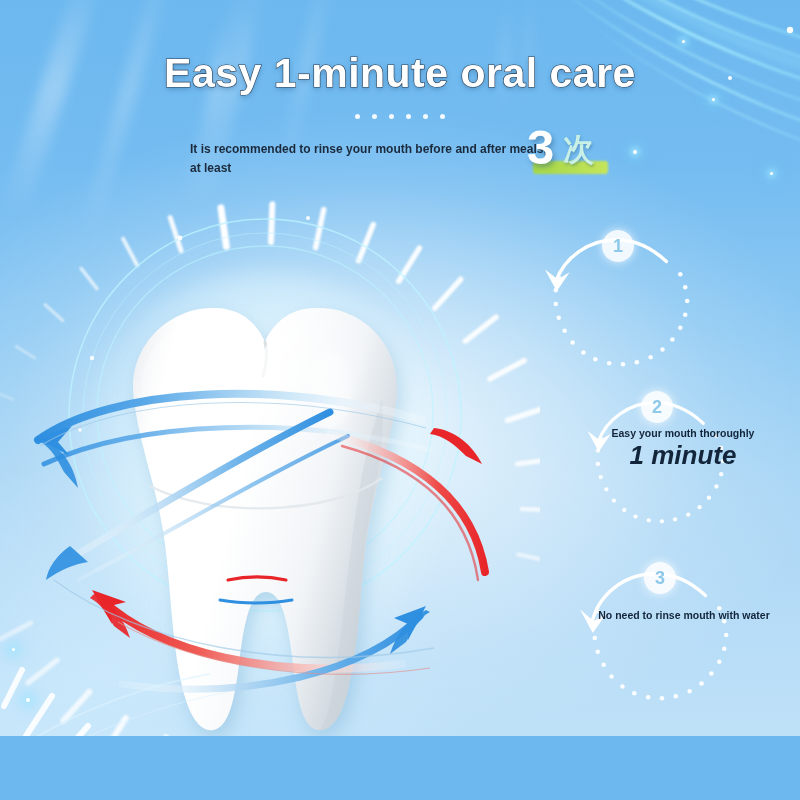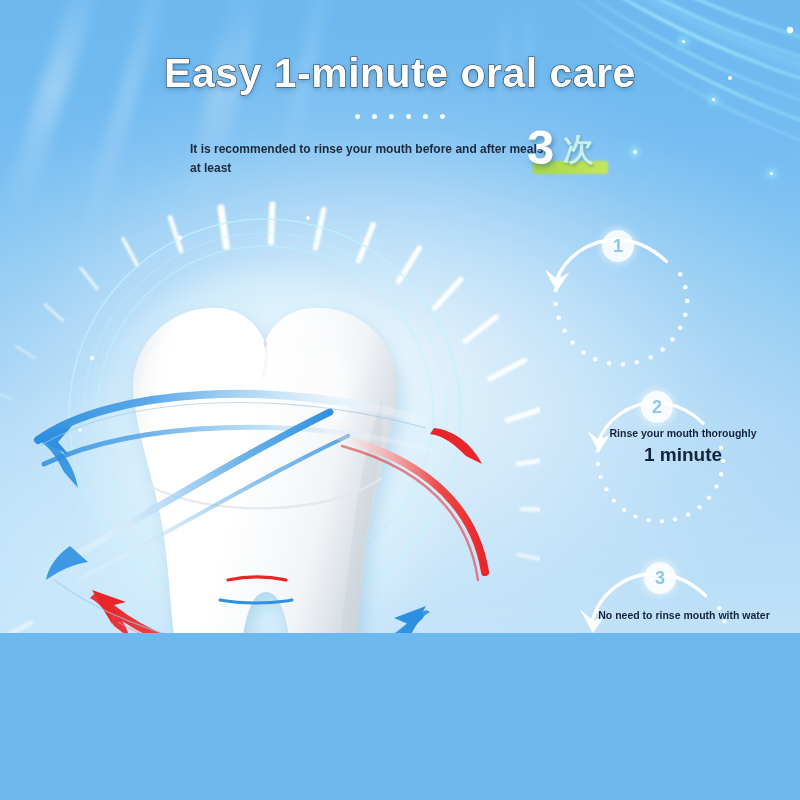--- a/index.html
+++ b/index.html
@@ -2,21 +2,21 @@
 <html><head>
 <meta charset="utf-8">
 <style>
   html,body{margin:0;padding:0;}
   body{
     width:800px;height:800px;overflow:hidden;
     font-family:"Liberation Sans",sans-serif;
     background:#6cb8ef;
   }
   #stage{
-    position:relative;width:800px;height:633px;overflow:hidden;
+    position:relative;width:800px;height:736px;overflow:hidden;
     background:
       radial-gradient(ellipse 620px 420px at 46% 58%, rgba(255,255,255,.80) 0%, rgba(255,255,255,.45) 32%, rgba(255,255,255,.12) 58%, rgba(255,255,255,0) 76%),
       radial-gradient(ellipse 520px 300px at 12% 92%, rgba(214,240,255,.55) 0%, rgba(214,240,255,0) 70%),
       linear-gradient(180deg,#6cb8ef 0%,#74bcf1 22%,#8fcaf3 46%,#a9d6f5 66%,#b6dcf7 84%,#bfe1f8 100%);
   }
 
   
   .bgstreaks{position:absolute;inset:0;pointer-events:none;opacity:.55;}
   .streak{
     position:absolute;background:linear-gradient(180deg,rgba(255,255,255,0),rgba(255,255,255,.55),rgba(255,255,255,0));
@@ -76,21 +76,21 @@
     position:absolute;width:32px;height:32px;border-radius:50%;
     background:rgba(255,255,255,.88);
     box-shadow:0 0 10px rgba(255,255,255,.8);
     color:#8ec9ea;font-size:18px;font-weight:700;
     display:flex;align-items:center;justify-content:center;
     font-family:"Liberation Sans",sans-serif;
   }
   .steptext{position:absolute;text-align:center;color:#12253a;width:200px;}
   .steptext .small{font-size:10.5px;line-height:14px;font-weight:600;}
   .steptext .big{font-size:15.5px;line-height:22px;font-weight:700;margin-top:2px;}
-  .steptext .big.lg{font-size:19px;line-height:26px;}
+  .steptext .big.lg{font-size:26px;line-height:26px;font-style:italic;}
 </style>
 </head>
 <body>
 
 <div id="stage">
 
   <div class="bgstreaks">
     <div class="streak" style="left:40px;top:-40px;width:26px;height:260px;transform:rotate(18deg);"></div>
     <div class="streak" style="left:120px;top:-60px;width:18px;height:300px;transform:rotate(16deg);opacity:.7;"></div>
     <div class="streak" style="left:210px;top:-30px;width:30px;height:240px;transform:rotate(14deg);opacity:.6;"></div>
@@ -416,21 +416,21 @@
           <circle cx="22" cy="101" r="2.3" opacity=".95"></circle>
         <circle cx="19" cy="87" r="2.3" opacity=".95"></circle>
           <circle cx="19" cy="73" r="2.3" opacity=".9"></circle>
         <circle cx="22" cy="60" r="2.3" opacity=".8"></circle>
       </g>
       <path fill="none" stroke="#ffffff" stroke-width="3.4" stroke-linecap="round" d="M131,44 C 116,30 98,22 80,22 C 52,22 28,40 19,64"></path>
       <path fill="#ffffff" d="M8,52 L20,74 L33,55 L21,62 Z"></path>
     </svg>
     <div class="stepnum" style="left:71px;top:13px;">2</div>
     <div class="steptext" style="left:13px;top:48px;">
-      <div class="small">Rinse your mouth thoroughly</div>
+      <div class="small">Easy your mouth thoroughly</div>
       <div class="big lg">1 minute</div>
     </div>
   </div>
 
   <div class="step" style="left:562px;top:548px;">
     <svg class="ring" viewBox="0 0 170 170" style="left:14px;top:4px;width:168px;height:168px;">
       <g fill="#ffffff">
         <circle cx="145" cy="57" r="2.3" opacity=".95"></circle>
           <circle cx="150" cy="70" r="2.3" opacity=".95"></circle>
         <circle cx="152" cy="84" r="2.3" opacity=".95"></circle>

